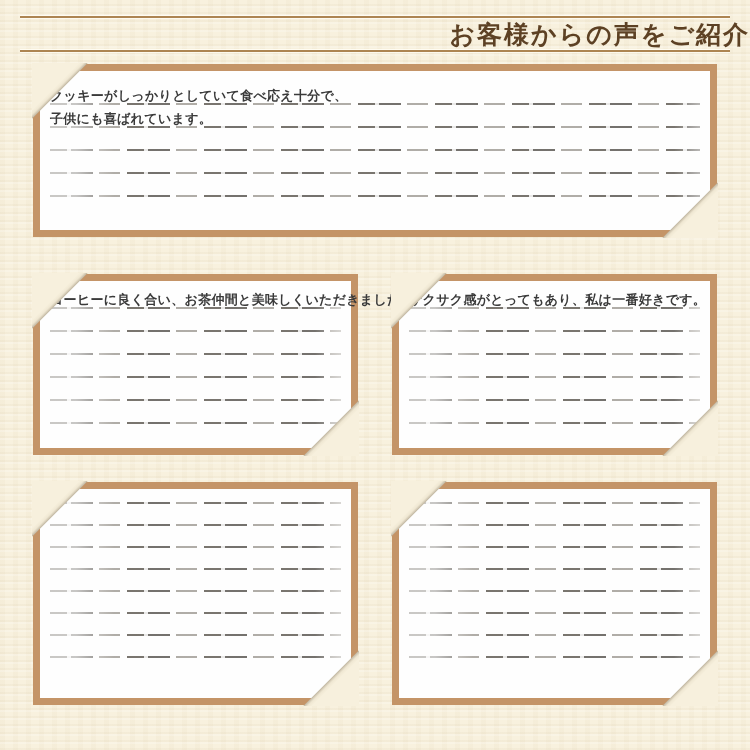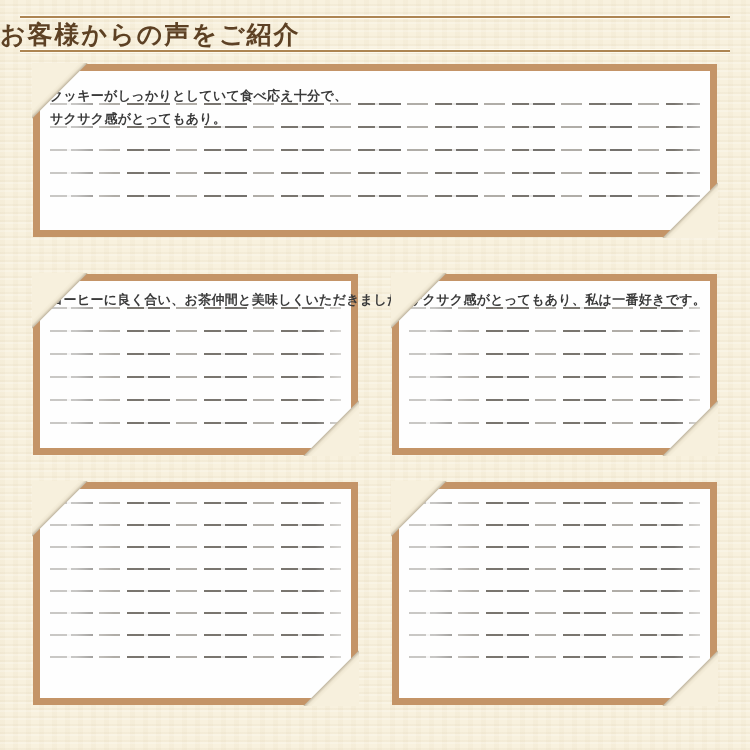--- a/index.html
+++ b/index.html
@@ -12,21 +12,21 @@
       repeating-linear-gradient(90deg, rgba(224,210,178,0.12) 0 5px, rgba(255,255,255,0) 5px 13px);
   }
 
   
   header{ padding-top:16px; }
   .rule{
     height:2px; margin:0 20px; background:#ad8552;
     box-shadow:0 -1px 0 rgba(255,253,244,0.9), 0 1px 0 rgba(255,253,244,0.8);
   }
   .title{
-    height:32px; line-height:32px; text-align:left;
+    height:32px; line-height:32px; text-align:right;
     font-size:25px; font-weight:bold; color:#5d4124; letter-spacing:2px;
   }
 
   
   .row{ display:flex; gap:34px; padding:0 33px; }
   .row.r1{ margin-top:12px; height:173px; }
   .row.r2{ margin-top:37px; height:181px; }
   .row.r3{ margin-top:27px; height:223px; }
 
   .card{
@@ -98,21 +98,21 @@
       <div class="fold br"></div>
       <div class="lines">
           <div class="rline"></div>
           <div class="rline"></div>
           <div class="rline"></div>
           <div class="rline"></div>
           <div class="rline"></div>
         </div>
       <div class="memo">
         <div>クッキーがしっかりとしていて食べ応え十分で、</div>
-        <div>サクサク感がとってもあり。</div>
+        <div>子供にも喜ばれています。</div>
       </div>
     </section>
   </div>
 
   <div class="row r2">
     <section class="card r2">
       <div class="fold tl"></div>
       <div class="fold br"></div>
       <div class="lines">
           <div class="rline"></div>

